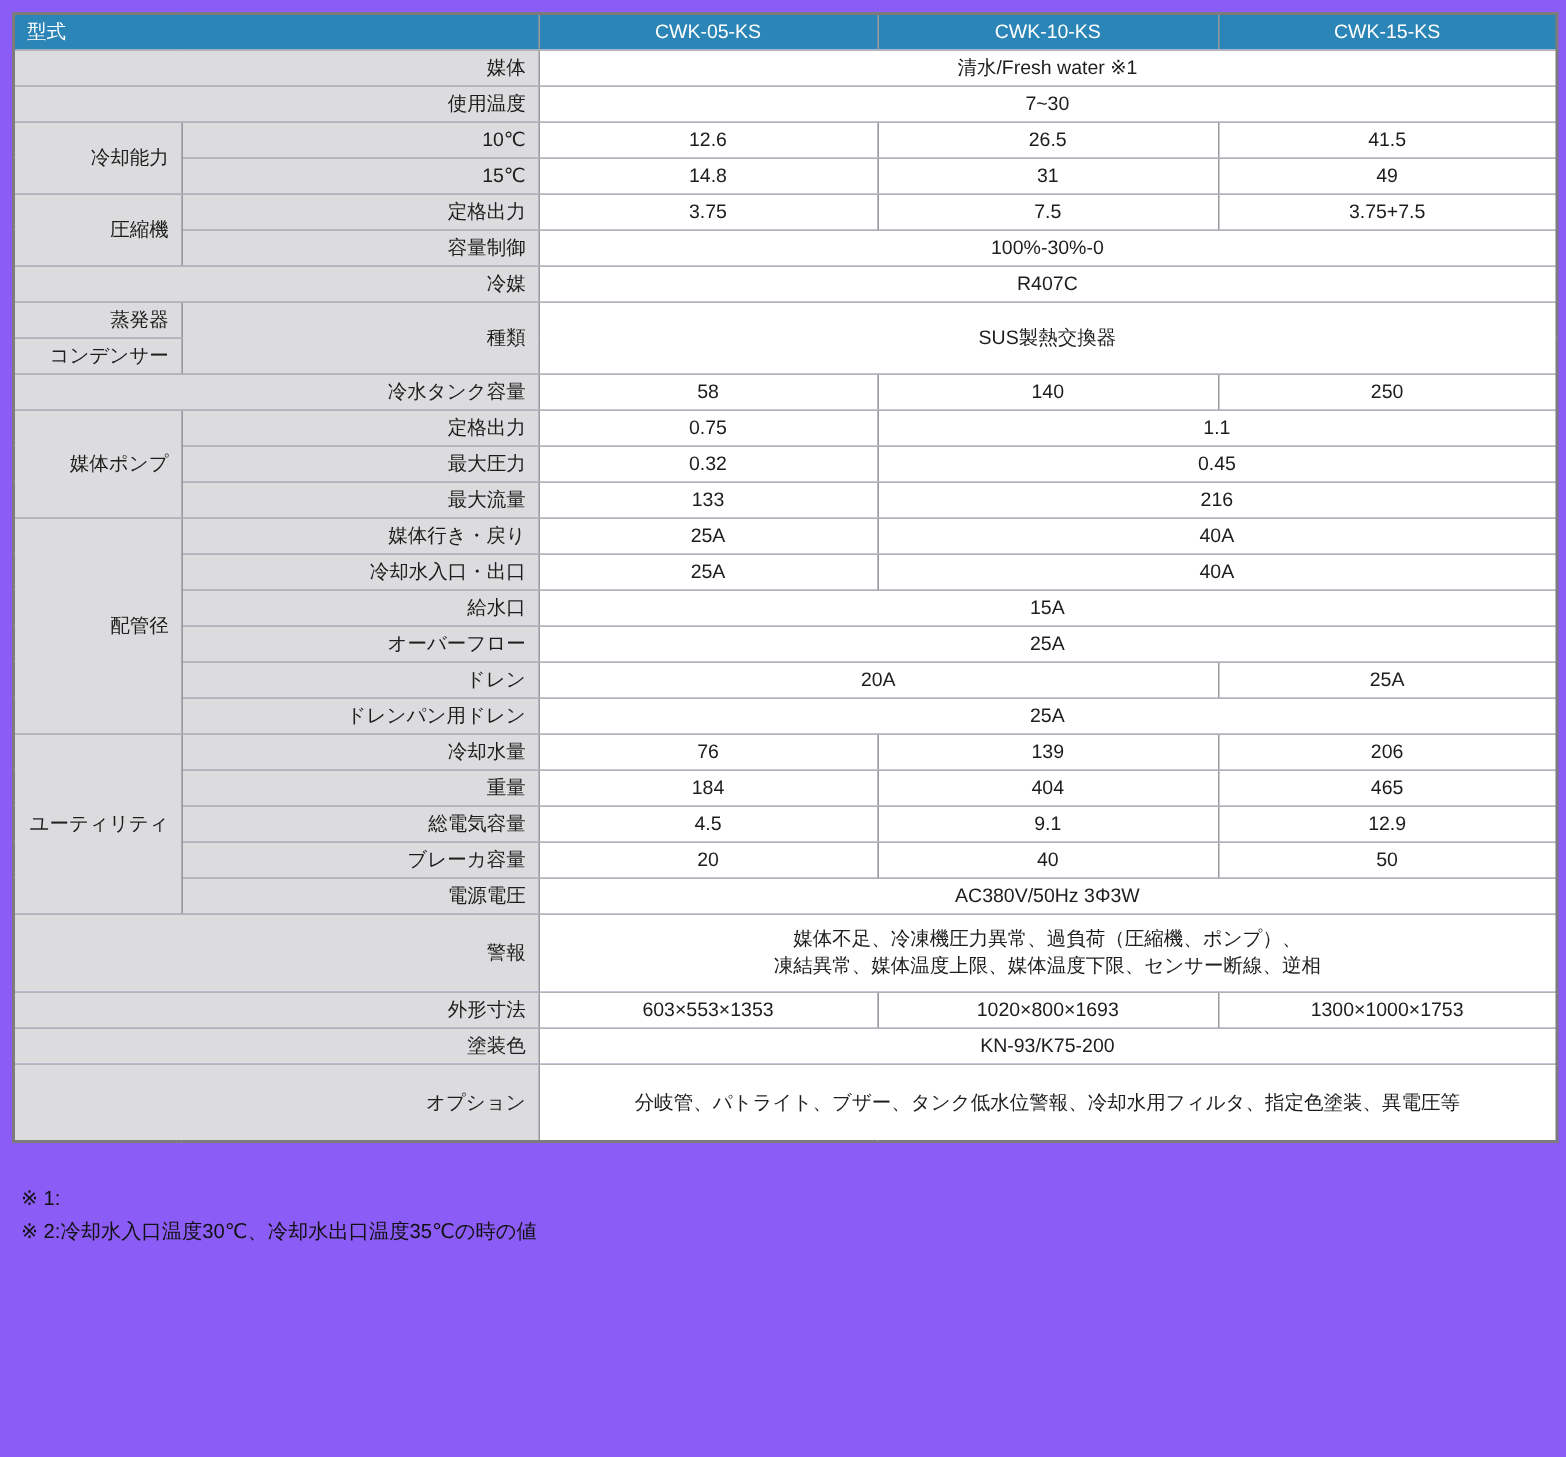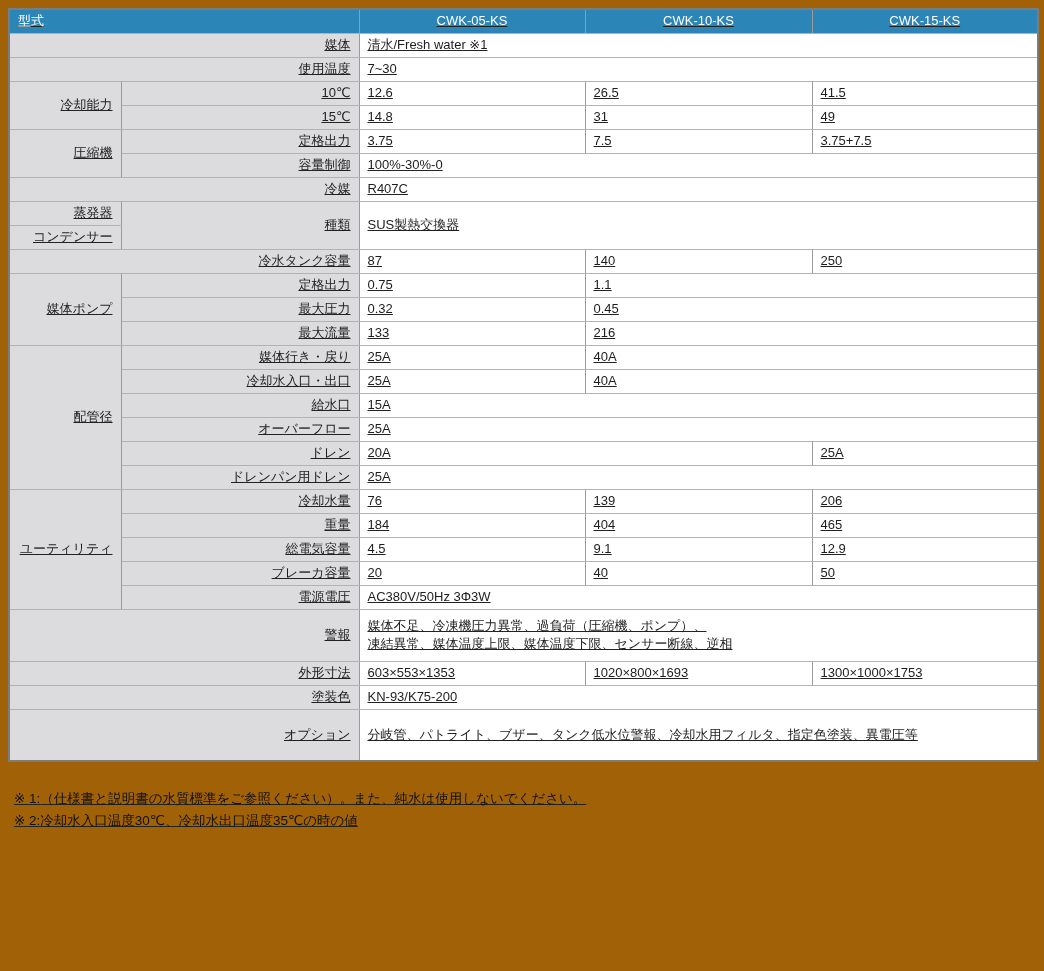--- a/index.html
+++ b/index.html
@@ -7,22 +7,21 @@
     padding: 0;
     background: #ffffff;
     font-family: "Liberation Sans", "DejaVu Sans", sans-serif;
     color: #222222;
   }
   .page {
     width: 1044px;
     height: 971px;
     box-sizing: border-box;
     padding: 8px 22px 0 8px;
-    background: #a16207;
-    text-decoration: underline;
+    background: #8b5cf6;
   }
   table.spec {
     border-collapse: collapse;
     table-layout: fixed;
     width: 1029px;
     font-size: 13px;
     border: 2px solid #7c7c7c;
   }
   table.spec td, table.spec th {
     border: 1px solid #b2b2b2;
@@ -50,21 +49,21 @@
   
   td.label, td.sub {
     background: #dcdcde;
     text-align: right;
     padding-left: 11px;
     color: #1d1d1d;
   }
   
   td.val {
     background: #ffffff;
-    text-align: left;
+    text-align: center;
     color: #1d1d1d;
   }
   .footnotes {
     margin-top: 26px;
     padding-left: 6px;
     font-size: 13.5px;
     color: #111111;
     line-height: 1.6;
   }
   .footnote {
@@ -136,21 +135,21 @@
         <tr class="group-start">
           <td class="label">蒸発器</td>
           <td class="sub" rowspan="2">種類</td>
           <td class="val" colspan="3" rowspan="2">SUS製熱交換器</td>
         </tr>
         <tr>
           <td class="label">コンデンサー</td>
         </tr>
         <tr class="group-start">
           <td class="label" colspan="2">冷水タンク容量</td>
-          <td class="val">87</td>
+          <td class="val">58</td>
           <td class="val">140</td>
           <td class="val">250</td>
         </tr>
         <tr class="group-start">
           <td class="label" rowspan="3">媒体ポンプ</td>
           <td class="sub">定格出力</td>
           <td class="val">0.75</td>
           <td class="val" colspan="2">1.1</td>
         </tr>
         <tr>
@@ -238,21 +237,20 @@
           <td class="label" colspan="2">オプション</td>
           <td class="val" colspan="3">分岐管、パトライト、ブザー、タンク低水位警報、冷却水用フィルタ、指定色塗装、異電圧等</td>
         </tr>
       </tbody>
   </table>
 
   <div class="footnotes">
       <div class="footnote">
         <span class="prefix">※ 1:</span>
         <div class="lines">
-          <div>（仕様書と説明書の水質標準をご参照ください）。また、純水は使用しないでください。</div>
         </div>
       </div>
       <div class="footnote">
         <span class="prefix">※ 2:</span>
         <div class="lines">
           <div>冷却水入口温度30℃、冷却水出口温度35℃の時の値</div>
         </div>
       </div>
     </div>
 

